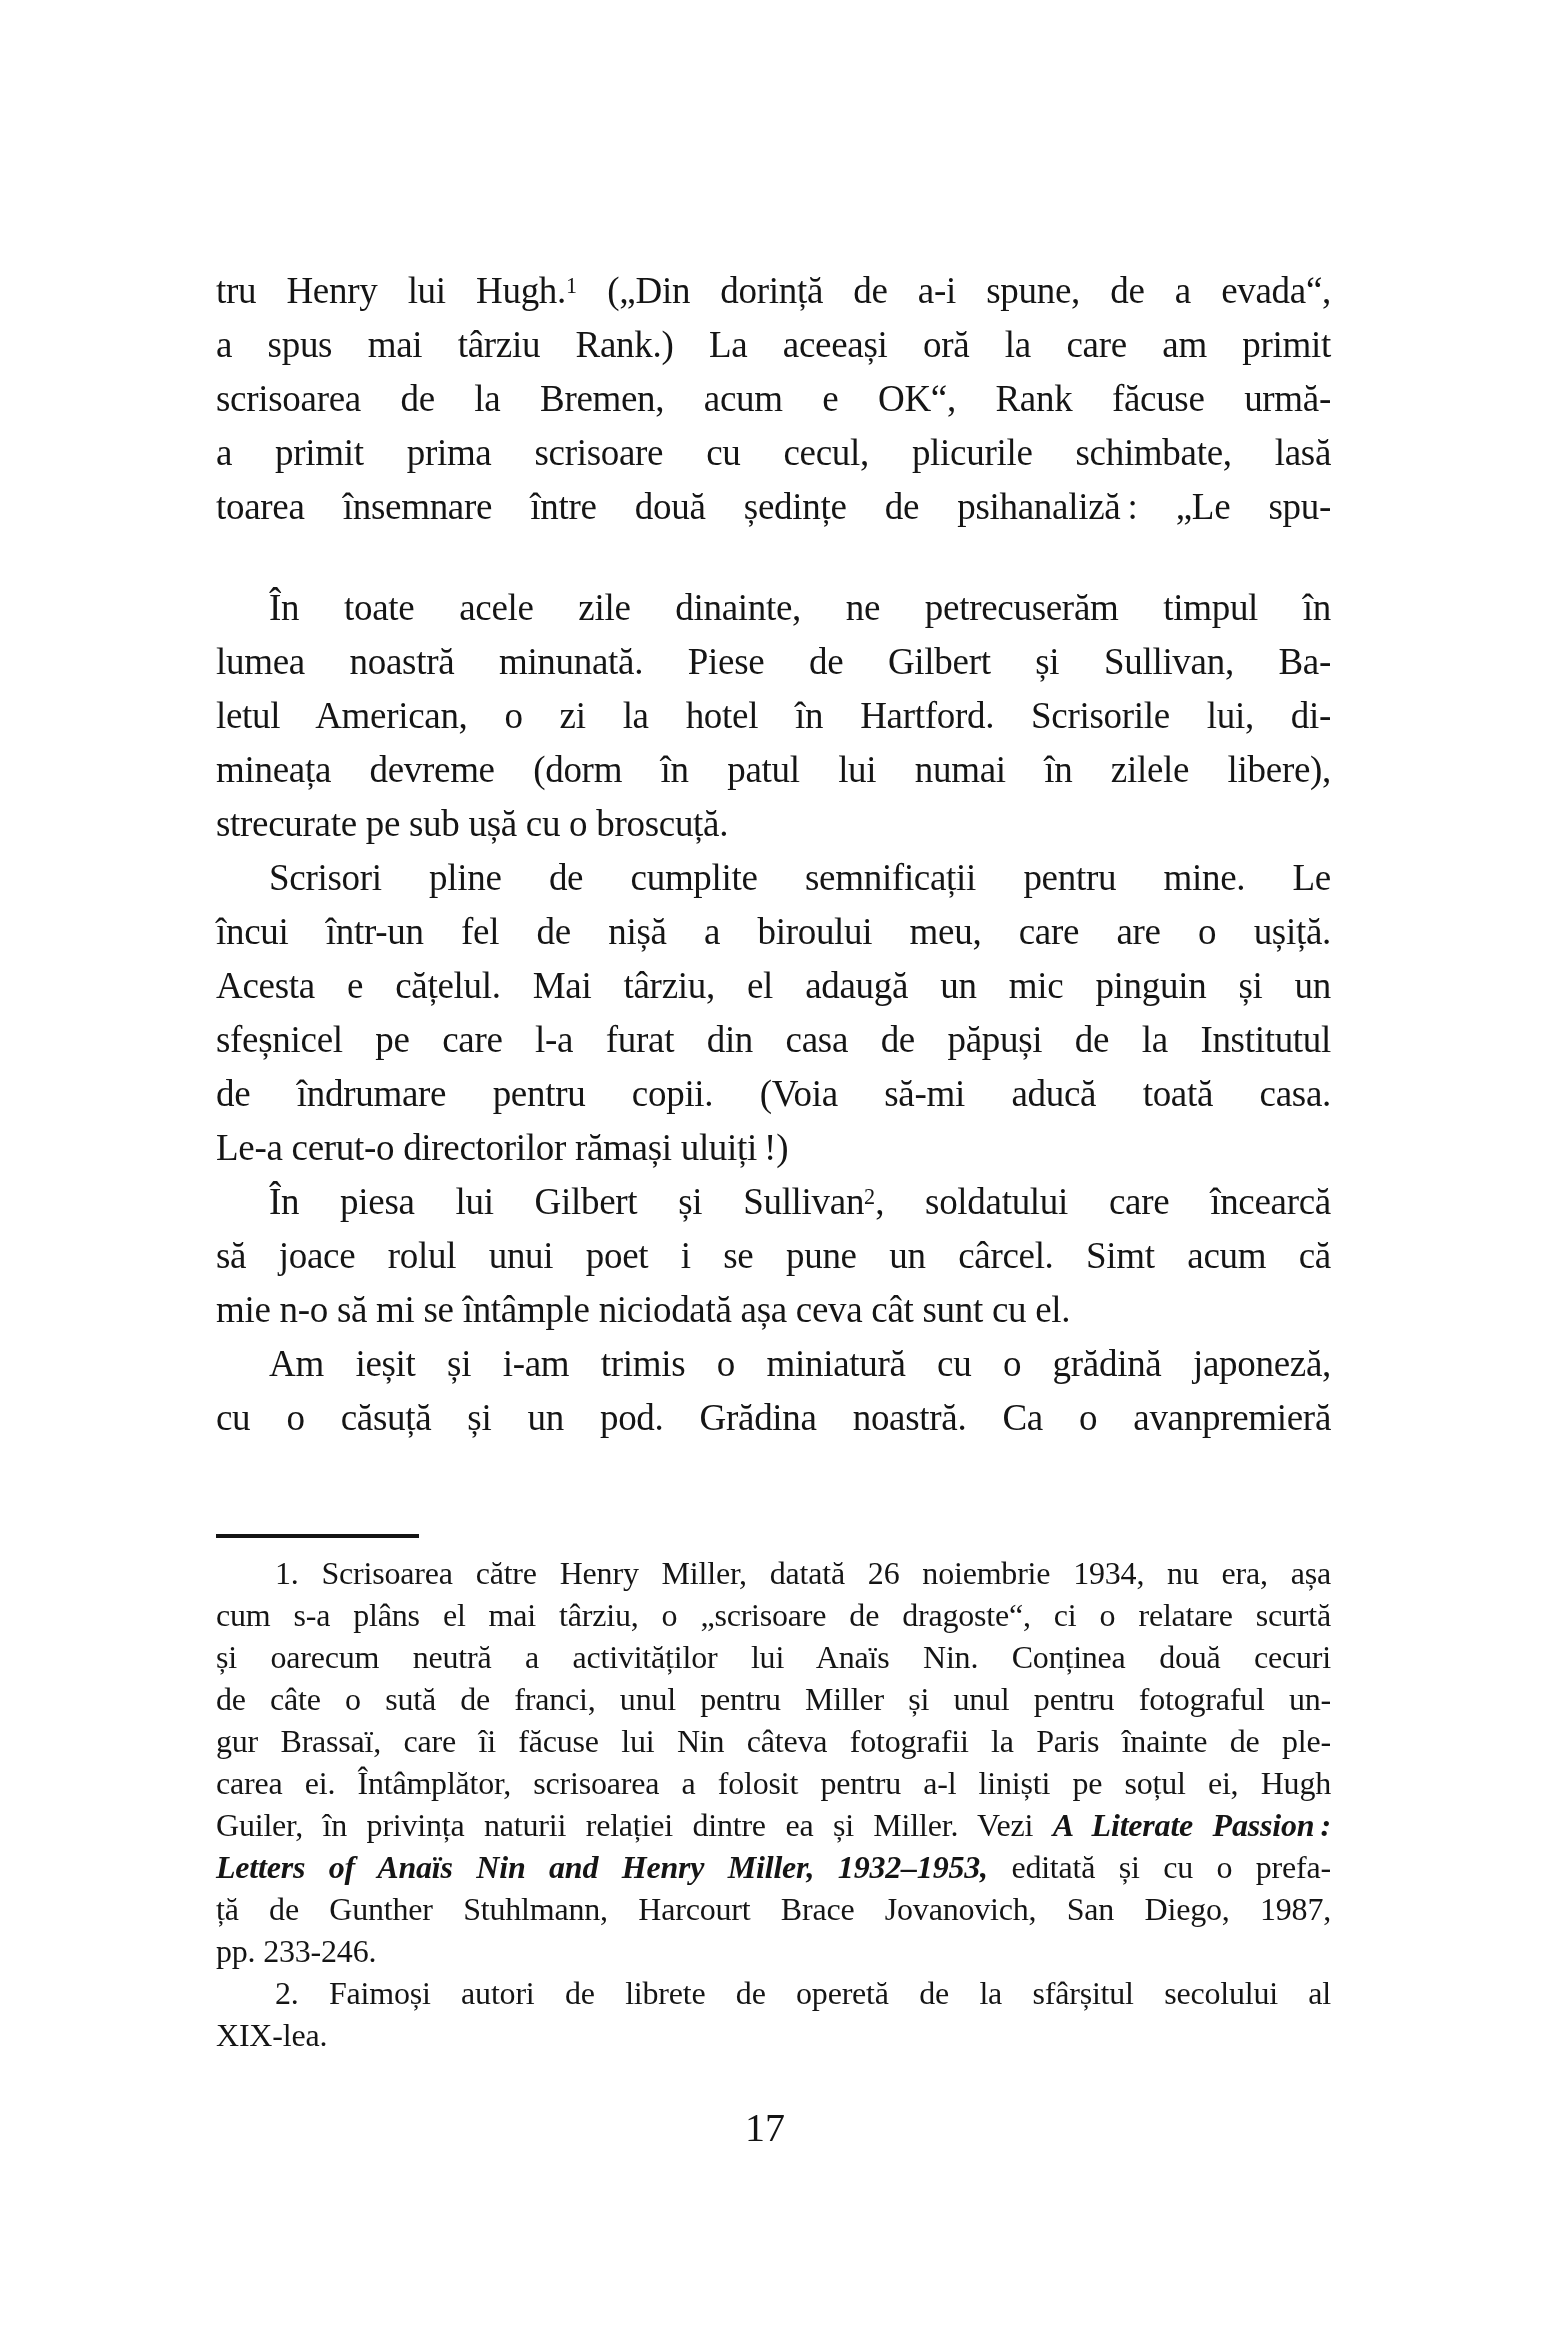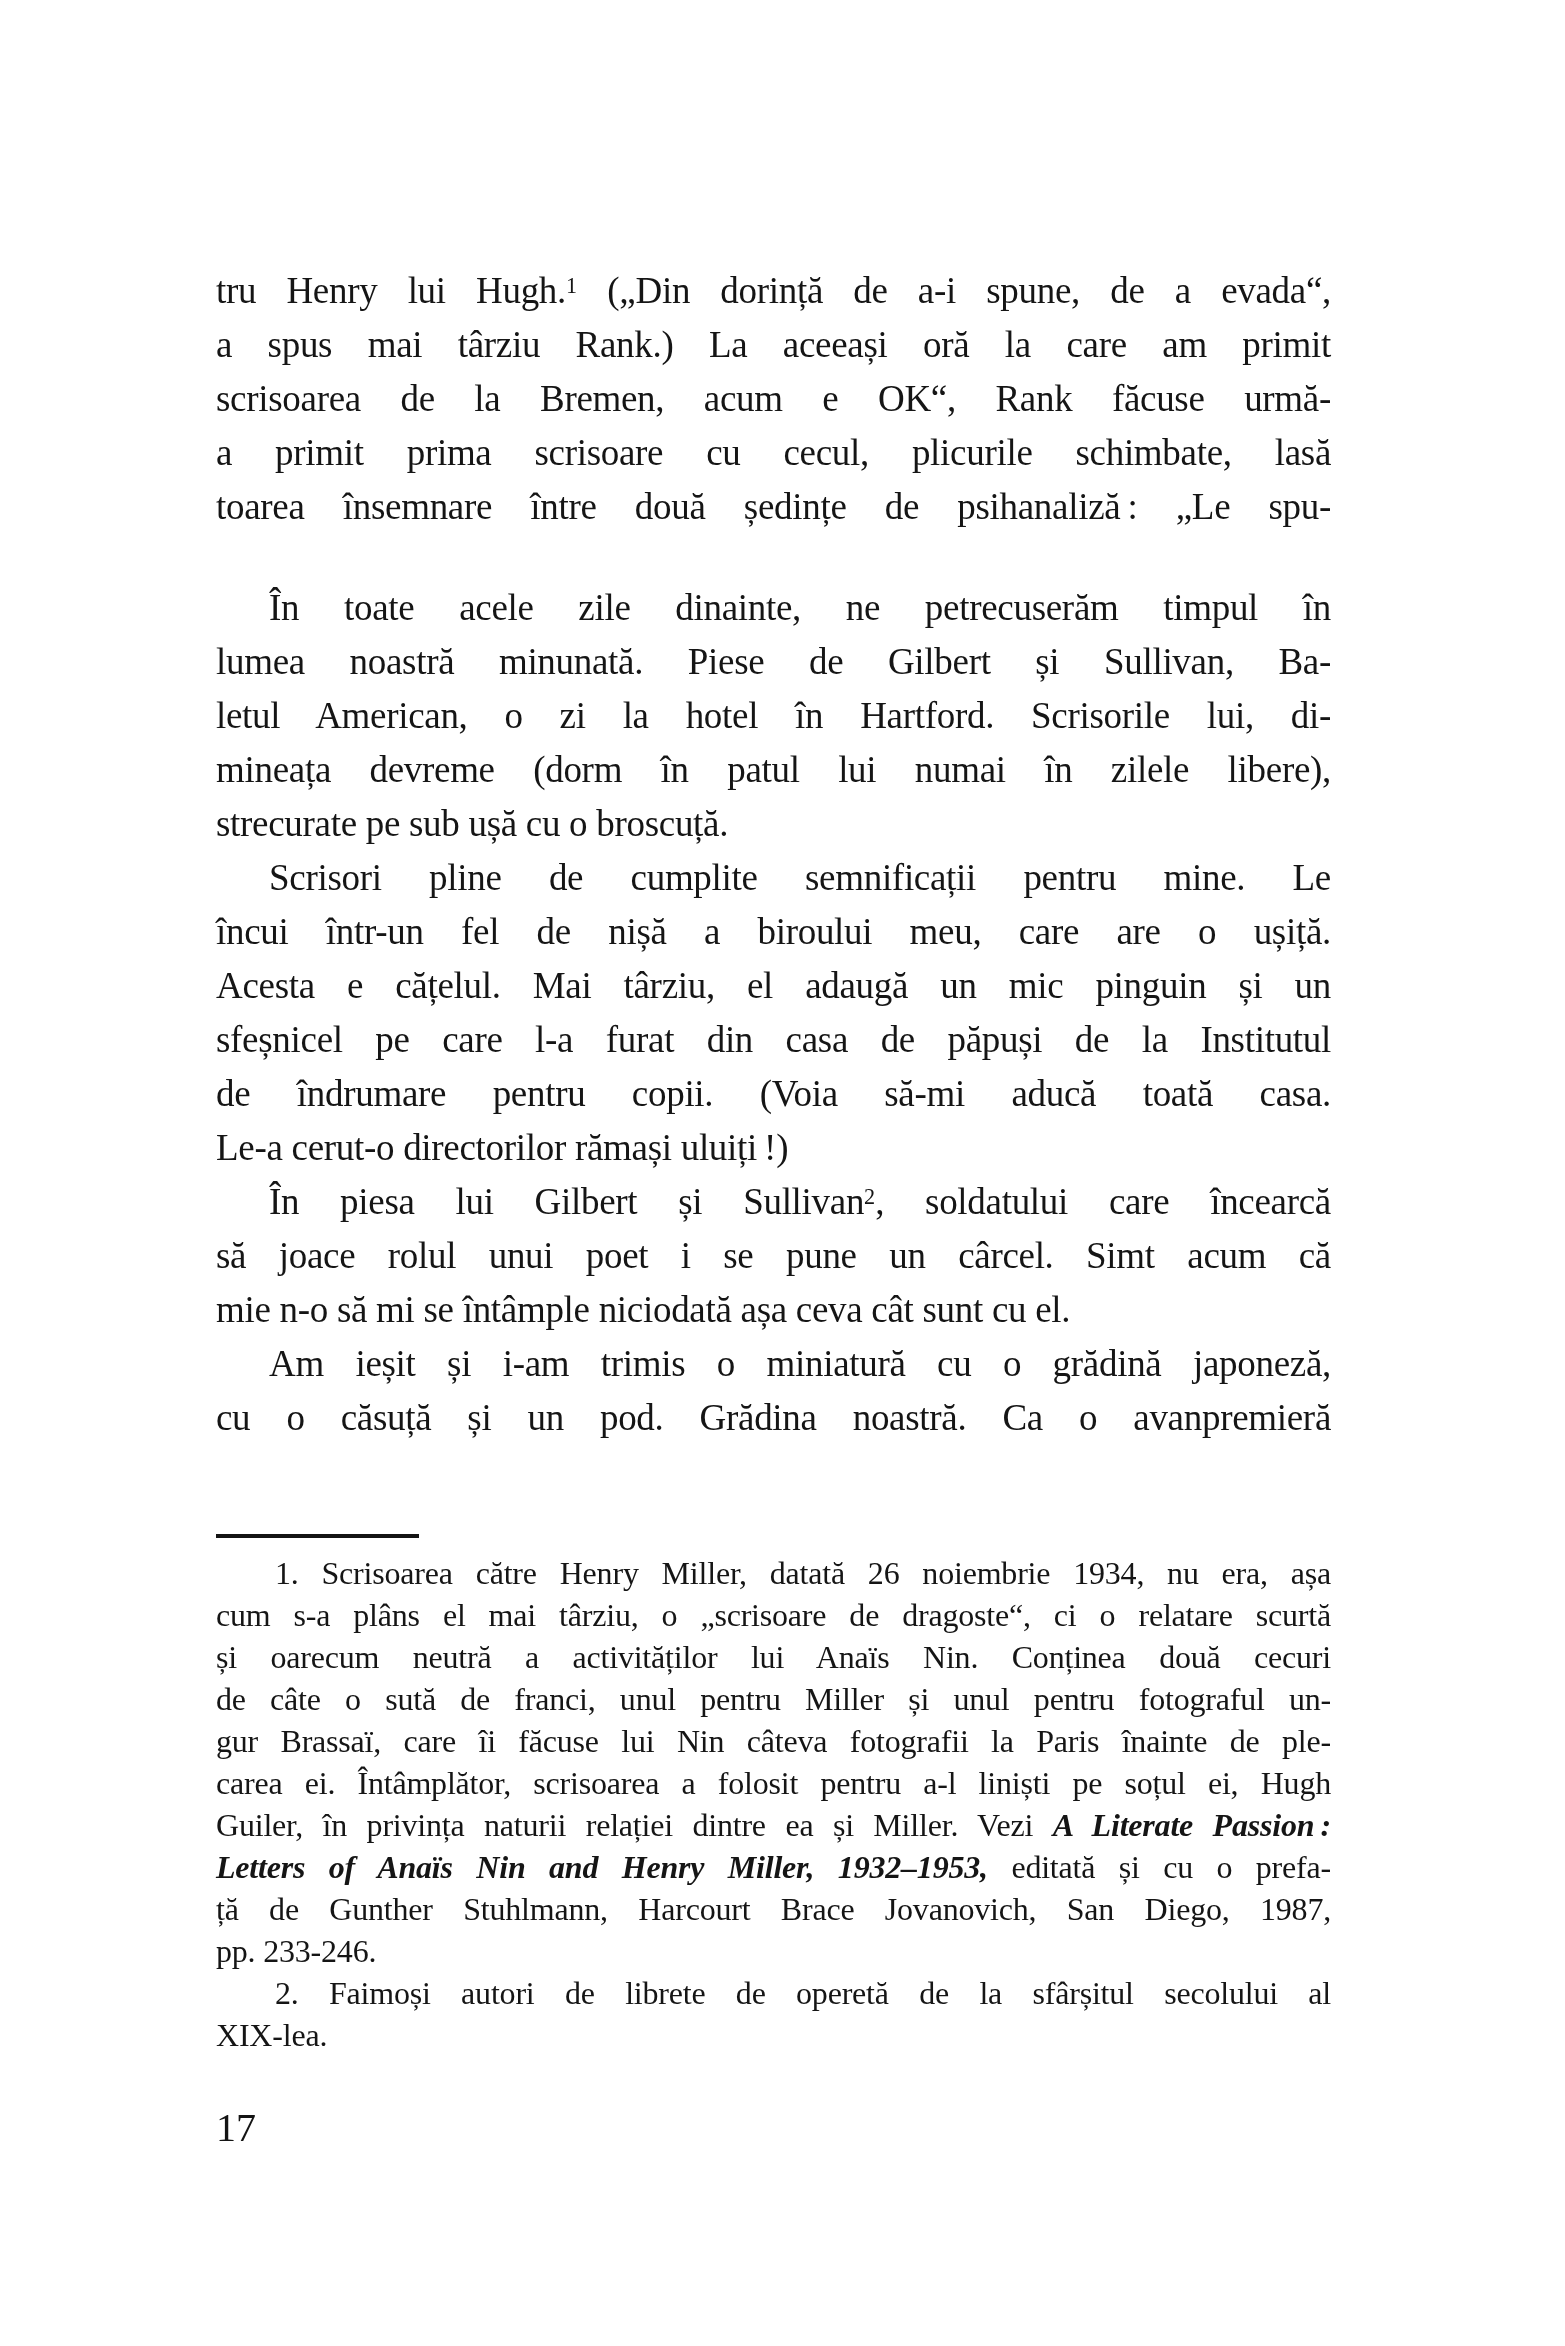--- a/index.html
+++ b/index.html
@@ -17,21 +17,21 @@
   .m-line{height:54px;line-height:54px;text-align:justify;text-align-last:justify;}
   .f-line{height:42px;line-height:42px;text-align:justify;text-align-last:justify;}
   .indent{text-indent:53px;}
   #footnotes-mount .indent{text-indent:59px;}
   .para-end{text-align-last:left;}
   .sup{font-size:60%;position:relative;top:-0.45em;letter-spacing:0;}
   .it{font-style:italic;font-weight:bold;}
   .rule{position:absolute;left:216px;top:1534px;width:203px;height:3.8px;background:#141414;}
   .page-number{
     position:absolute;top:2105px;left:216px;width:1098px;
-    text-align:left;font-size:40px;line-height:45px;color:#141414;
+    text-align:center;font-size:40px;line-height:45px;color:#141414;
   }
 </style>
 </head>
 <body>
 
 <div class="page">
   <div id="main-text-mount" class="col">
       <div>
         <div class="m-line"><span>tru Henry lui Hugh.</span><span class="sup">1</span><span> („Din dorință de a-i spune, de a evada“,</span></div>
         <div class="m-line"><span>a spus mai târziu Rank.) La aceeași oră la care am primit</span></div>

